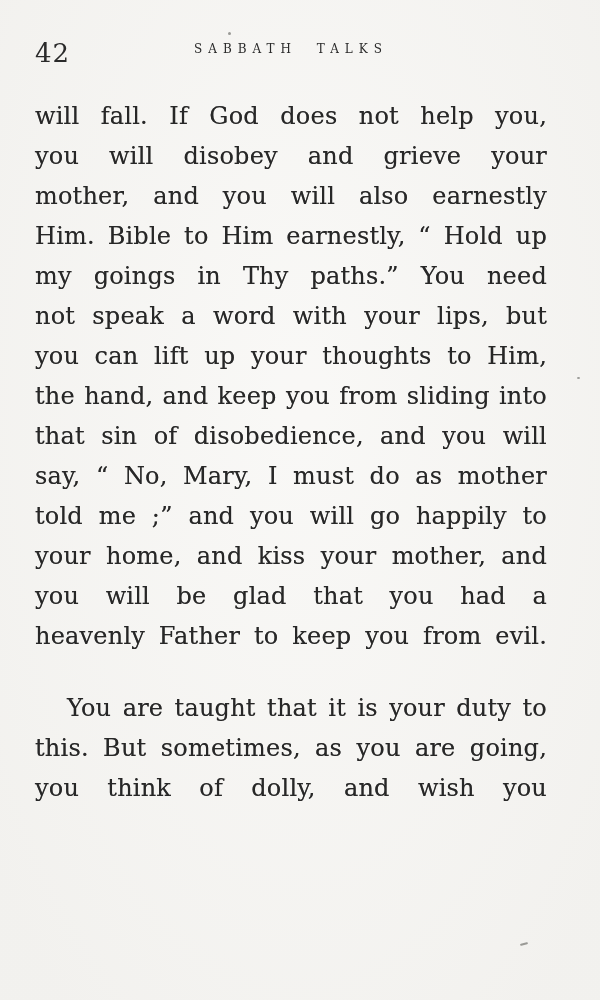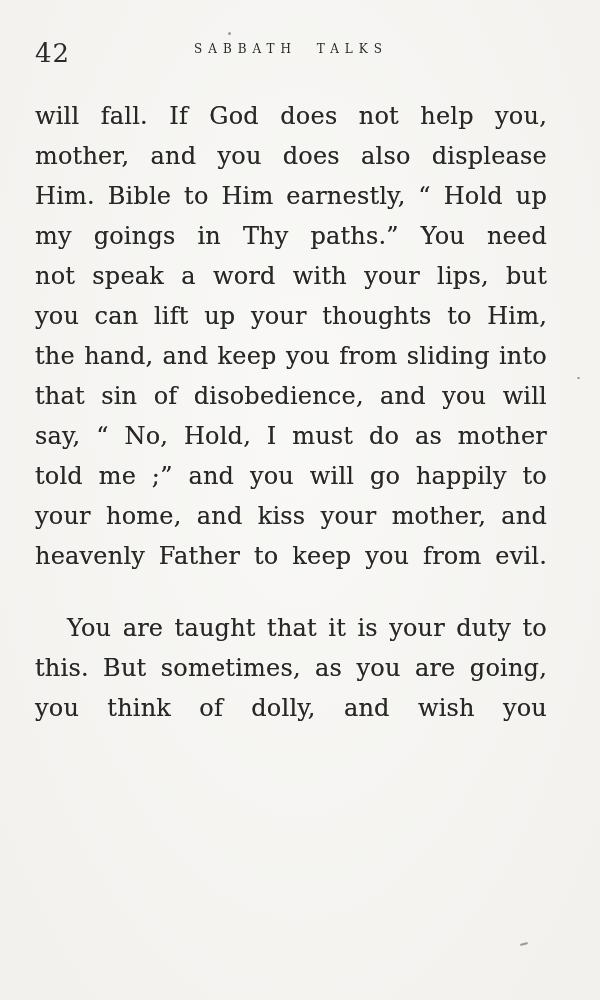--- a/index.html
+++ b/index.html
@@ -92,30 +92,32 @@
 
   <div class="page-header">
     <span class="page-number">42</span>
     <span class="running-title">SABBATH TALKS</span>
   </div>
 
   <div class="page-body">
     <div id="paragraphs">
         <div class="paragraph">
           <div class="line">will fall.  If God does not help you,</div>
-          <div class="line">mother, and you does also displease</div>
+          <div class="line">you will disobey and grieve your</div>
+          <div class="line">mother, and you will also earnestly</div>
           <div class="line">Him.  Bible to Him earnestly, “ Hold up</div>
           <div class="line">my goings in Thy paths.”  You need</div>
           <div class="line">not speak a word with your lips, but</div>
           <div class="line">you can lift up your thoughts to Him,</div>
           <div class="line">the hand, and keep you from sliding into</div>
           <div class="line">that sin of disobedience, and you will</div>
-          <div class="line">say, “ No, Hold, I must do as mother</div>
+          <div class="line">say, “ No, Mary, I must do as mother</div>
           <div class="line">told me ;” and you will go happily to</div>
           <div class="line">your home, and kiss your mother, and</div>
+          <div class="line">you will be glad that you had a</div>
           <div class="line">heavenly Father to keep you from evil.</div>
         </div>
         <div class="paragraph">
           <div class="line indent-first">You are taught that it is your duty to</div>
           <div class="line">this.  But sometimes, as you are going,</div>
           <div class="line">you think of dolly, and wish you</div>
         </div>
       </div>
   </div>
 

